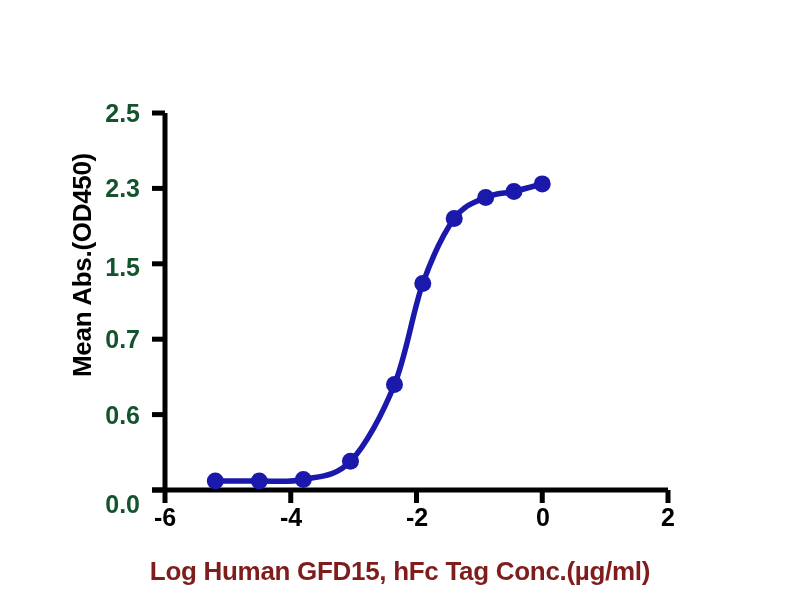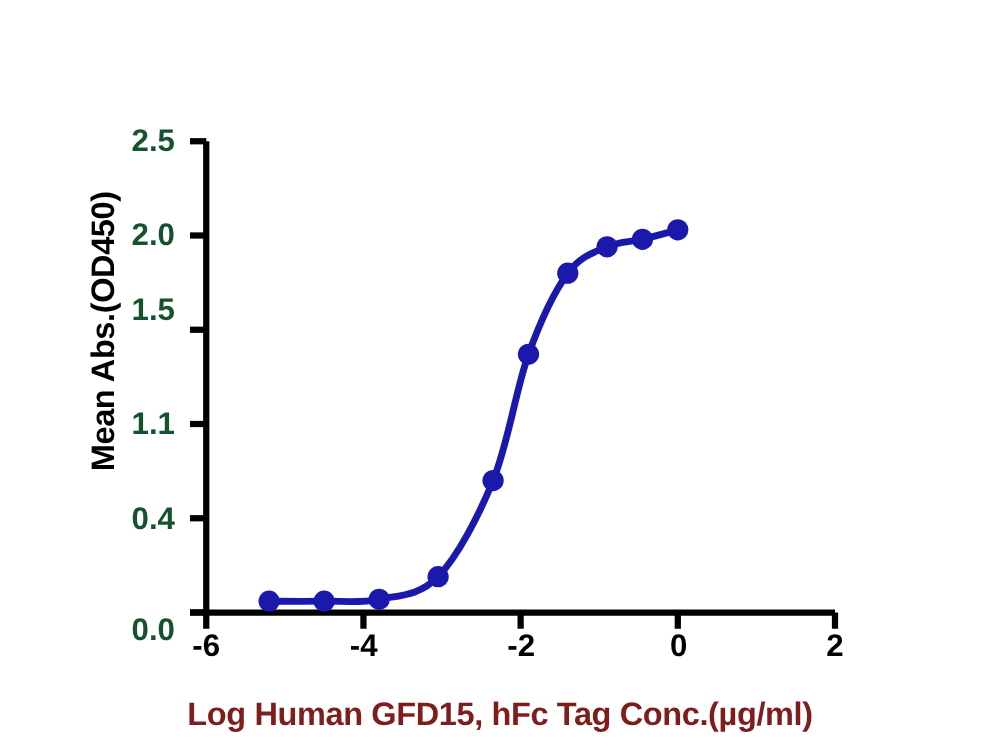--- a/index.html
+++ b/index.html
@@ -132,24 +132,24 @@
 
   <div class="title-block">
   </div>
 
   <div class="ylabel">Mean Abs.(OD450)</div>
 
   <div class="xlabel">Log Human GFD15, hFc Tag Conc.(µg/ml)</div>
 
   <div class="ytick-wrap">
     <div class="ytick" style="top:101px">2.5</div>
-    <div class="ytick" style="top:176px">2.0</div>
-    <div class="ytick" style="top:236px">1.5</div>
-    <div class="ytick" style="top:327px">1.1</div>
-    <div class="ytick" style="top:403px">0.4</div>
+    <div class="ytick" style="top:176px">2.3</div>
+    <div class="ytick" style="top:255px">1.5</div>
+    <div class="ytick" style="top:327px">0.7</div>
+    <div class="ytick" style="top:403px">0.6</div>
     <div class="ytick" style="top:492px">0.0</div>
   </div>
 
   <div class="xtick-wrap">
     <div class="xtick" style="left:165px">-6</div>
     <div class="xtick" style="left:291px">-4</div>
     <div class="xtick" style="left:417px">-2</div>
     <div class="xtick" style="left:543px">0</div>
     <div class="xtick" style="left:668px">2</div>
   </div>

